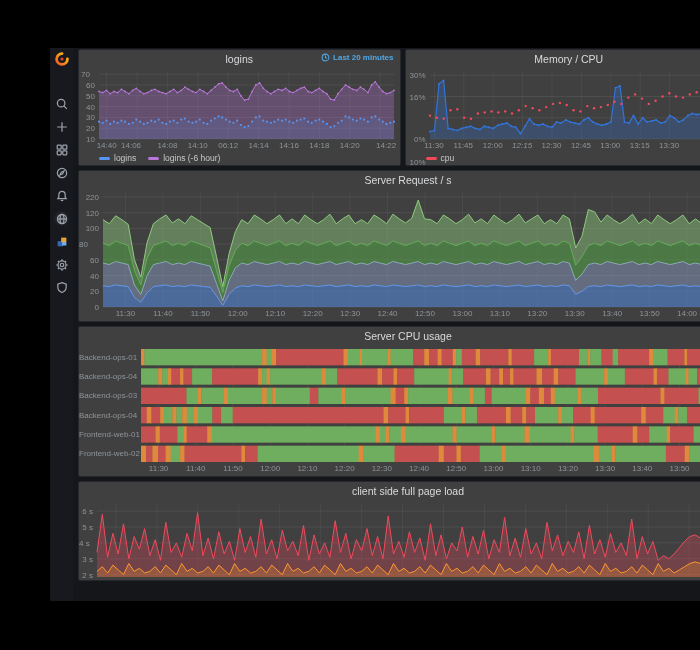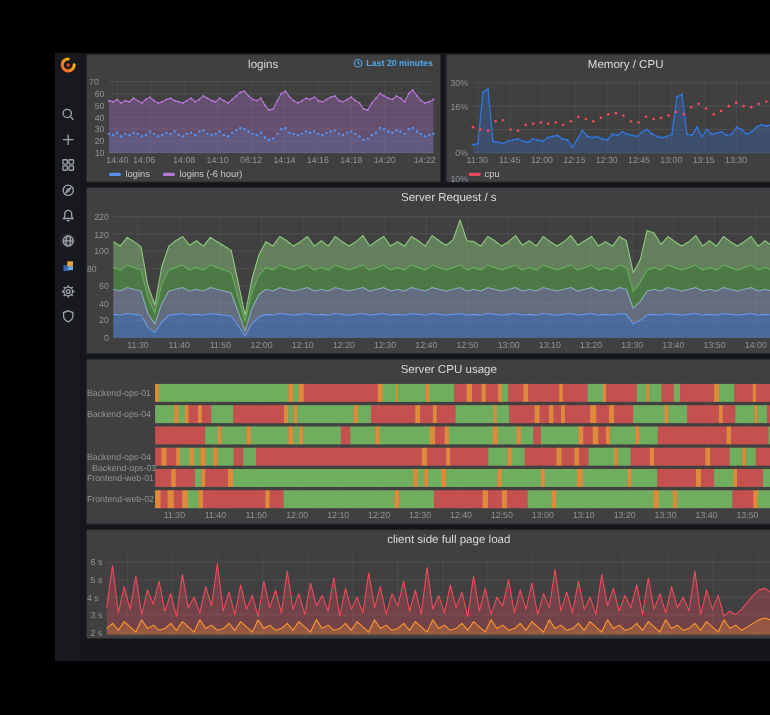--- a/index.html
+++ b/index.html
@@ -824,21 +824,21 @@
               <span class="tk" style="left: 324.057px; top: 119px; width: 32px; text-align: center;">12:40</span>
               <span class="tk" style="left: 361.268px; top: 119px; width: 32px; text-align: center;">12:50</span>
               <span class="tk" style="left: 398.479px; top: 119px; width: 32px; text-align: center;">13:00</span>
               <span class="tk" style="left: 435.69px; top: 119px; width: 32px; text-align: center;">13:10</span>
               <span class="tk" style="left: 472.901px; top: 119px; width: 32px; text-align: center;">13:20</span>
               <span class="tk" style="left: 510.112px; top: 119px; width: 32px; text-align: center;">13:30</span>
               <span class="tk" style="left: 547.323px; top: 119px; width: 32px; text-align: center;">13:40</span>
               <span class="tk" style="left: 584.534px; top: 119px; width: 32px; text-align: center;">13:50</span>
               <span class="tk" style="left: 0px; top: 7.66667px; width: 54px; text-align: right;">Backend-ops-01</span>
               <span class="tk" style="left: 0px; top: 27px; width: 54px; text-align: right;">Backend-ops-04</span>
-              <span class="tk" style="left: 0px; top: 46.3333px; width: 63px; text-align: right; margin-top: 30px;">Backend-ops-03</span>
+              <span class="tk" style="left: 0px; top: 46.3333px; width: 36px; text-align: right;">Backend-ops-03</span>
               <span class="tk" style="left: 0px; top: 65.6667px; width: 54px; text-align: right;">Backend-ops-04</span>
               <span class="tk" style="left: 0px; top: 85px; width: 54px; text-align: right;">Frontend-web-01</span>
               <span class="tk" style="left: 0px; top: 104.333px; width: 54px; text-align: right;">Frontend-web-02</span>
             </div>
         </section>
 
         <section class="panel p-load">
           <header>
             <h2>client side full page load</h2>
           </header>

